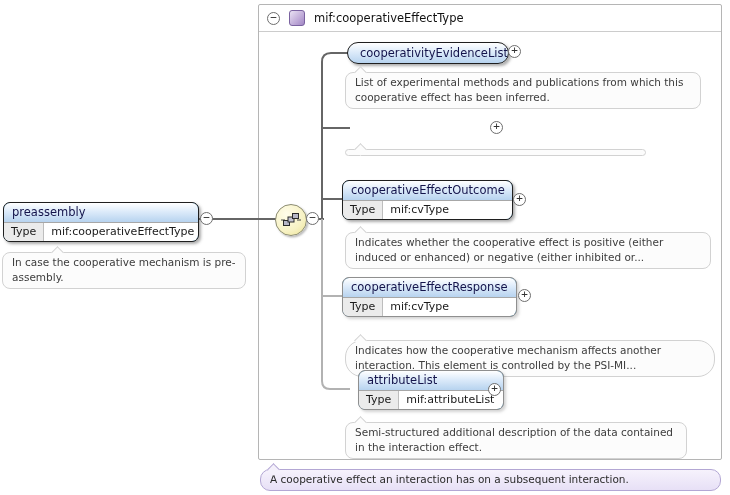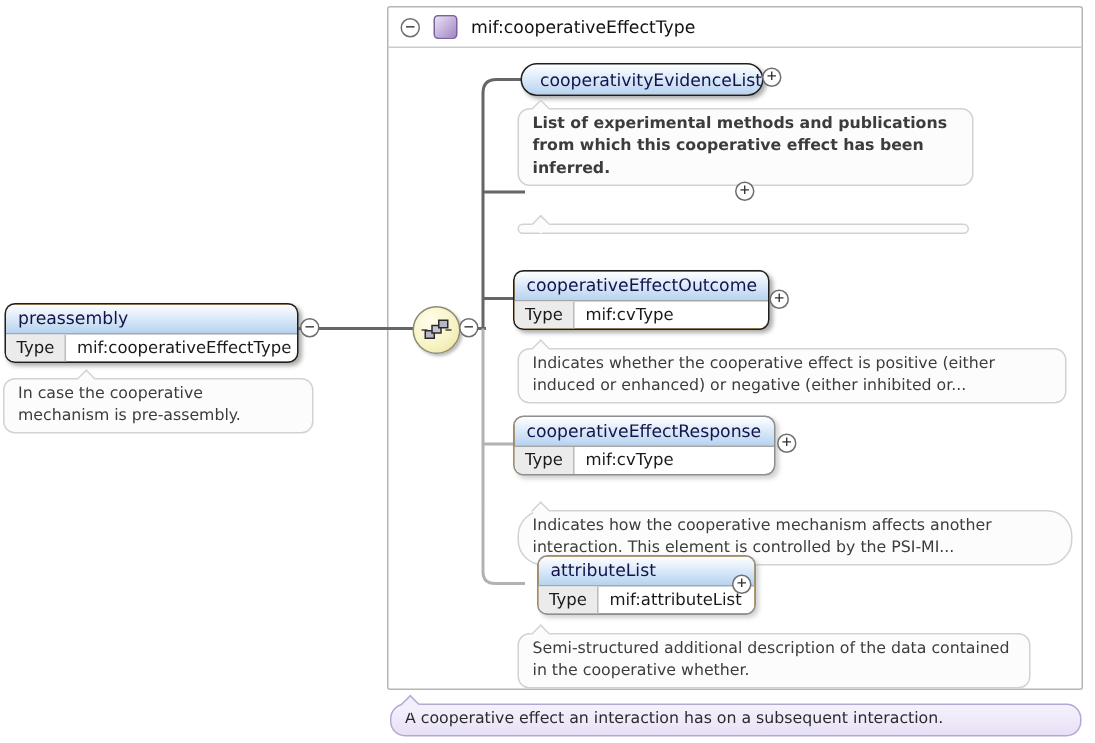--- a/index.html
+++ b/index.html
@@ -19,21 +19,21 @@
   }
   .type-icon{
     width:14px;height:14px;border-radius:3px;
     background:linear-gradient(135deg,#e9e2f3 0%,#c3afda 55%,#a186c4 100%);
     border:1px solid #7a62a0;
   }
   .container-title{font-size:11.5px;color:#111;}
   
   .wires{position:absolute;left:0;top:0;z-index:2;pointer-events:none;}
   
-  .elem{position:absolute;z-index:3;box-sizing:border-box;background:#a16207;}
+  .elem{position:absolute;z-index:3;box-sizing:border-box;background:#0c4a6e;}
   .required{border:1px solid #1f1f1f;box-shadow:2px 2px 3px rgba(70,70,70,.45);}
   .optional{border:1px solid #8f8f8f;box-shadow:2px 2px 3px rgba(130,130,130,.35);}
   .pill{border-radius:11px;overflow:hidden;
     background:linear-gradient(#ffffff 0%,#ddebfa 45%,#b7d3ef 100%);}
   .pill .pill-text{display:block;padding:0 12px;line-height:20px;font-size:11.5px;color:#14144b;white-space:nowrap;}
   .two-row{border-radius:7px;overflow:hidden;}
   .elem-title{
     background:linear-gradient(#ffffff 0%,#ddebfa 45%,#b7d3ef 100%);
     font-size:11.5px;color:#14144b;padding:0 8px;line-height:19px;white-space:nowrap;
   }
@@ -100,41 +100,41 @@
     </g>
   </svg>
 
   <div class="elem two-row required" style="left:3px;top:202px;width:196px;">
     <div class="elem-title">preassembly</div>
     <div class="elem-type">
       <span class="tlabel">Type</span>
       <span class="tvalue">mif:cooperativeEffectType</span>
     </div>
   </div>
-  <div class="annot" style="left:2px;top:252px;width:207px;">
+  <div class="annot" style="left:2px;top:252px;width:244px;">
     <div class="notch" style="left:50px;"></div>
     <span>In case the cooperative mechanism is pre-assembly.</span>
   </div>
   <div class="toggle" style="left:200px;top:212px;">−</div>
 
   <div class="compositor">
     <svg width="22" height="16" viewBox="0 0 22 16">
       <path d="M1 8 H5 M17 8 H21 M7 10 L10 7 M12 6 L15 3" stroke="#444" stroke-width="1" fill="none"></path>
       <rect x="3.5" y="8.5" width="6" height="5" fill="#b6b6c6" stroke="#2a2a2a"></rect>
       <rect x="8" y="5" width="6" height="5" fill="#c4c4d2" stroke="#2a2a2a"></rect>
       <rect x="12.5" y="1.5" width="6" height="5" fill="#b6b6c6" stroke="#2a2a2a"></rect>
     </svg>
   </div>
   <div class="toggle" style="left:306px;top:212px;">−</div>
 
   <div class="elem pill required" style="left:347px;top:42px;width:162px;">
     <span class="pill-text">cooperativityEvidenceList</span>
   </div>
   <div class="toggle" style="left:508px;top:45px;">+</div>
-  <div class="annot" style="left:345px;top:72px;width:304px;font-weight:bold;">
+  <div class="annot" style="left:345px;top:72px;width:356px;">
     <div class="notch" style="left:10px;"></div>
     <span>List of experimental methods and publications from which this cooperative effect has been inferred.</span>
   </div>
 
   <div class="toggle" style="left:490px;top:121px;">+</div>
   <div class="annot" style="left:345px;top:149px;width:301px;">
     <div class="notch" style="left:10px;"></div>
   </div>
 
   <div class="elem two-row required" style="left:342px;top:180px;width:171px;">
@@ -166,21 +166,21 @@
   <div class="elem two-row optional" style="left:342px;top:370px;width:146px;margin-left:16px;">
     <div class="elem-title">attributeList</div>
     <div class="elem-type">
       <span class="tlabel">Type</span>
       <span class="tvalue">mif:attributeList</span>
     </div>
   </div>
   <div class="toggle" style="left:488px;top:383px;">+</div>
   <div class="annot" style="left:345px;top:422px;width:342px;">
     <div class="notch" style="left:10px;"></div>
-    <span>Semi-structured additional description of the data contained in the cooperative whether.</span>
+    <span>Semi-structured additional description of the data contained in the interaction effect.</span>
   </div>
 
   <div class="annot annot-purple" style="left:260px;top:469px;width:461px;">
     <div class="notch" style="left:8px;"></div>
     <span>A cooperative effect an interaction has on a subsequent interaction.</span>
   </div>
 
 </div>
 
 </body></html>

